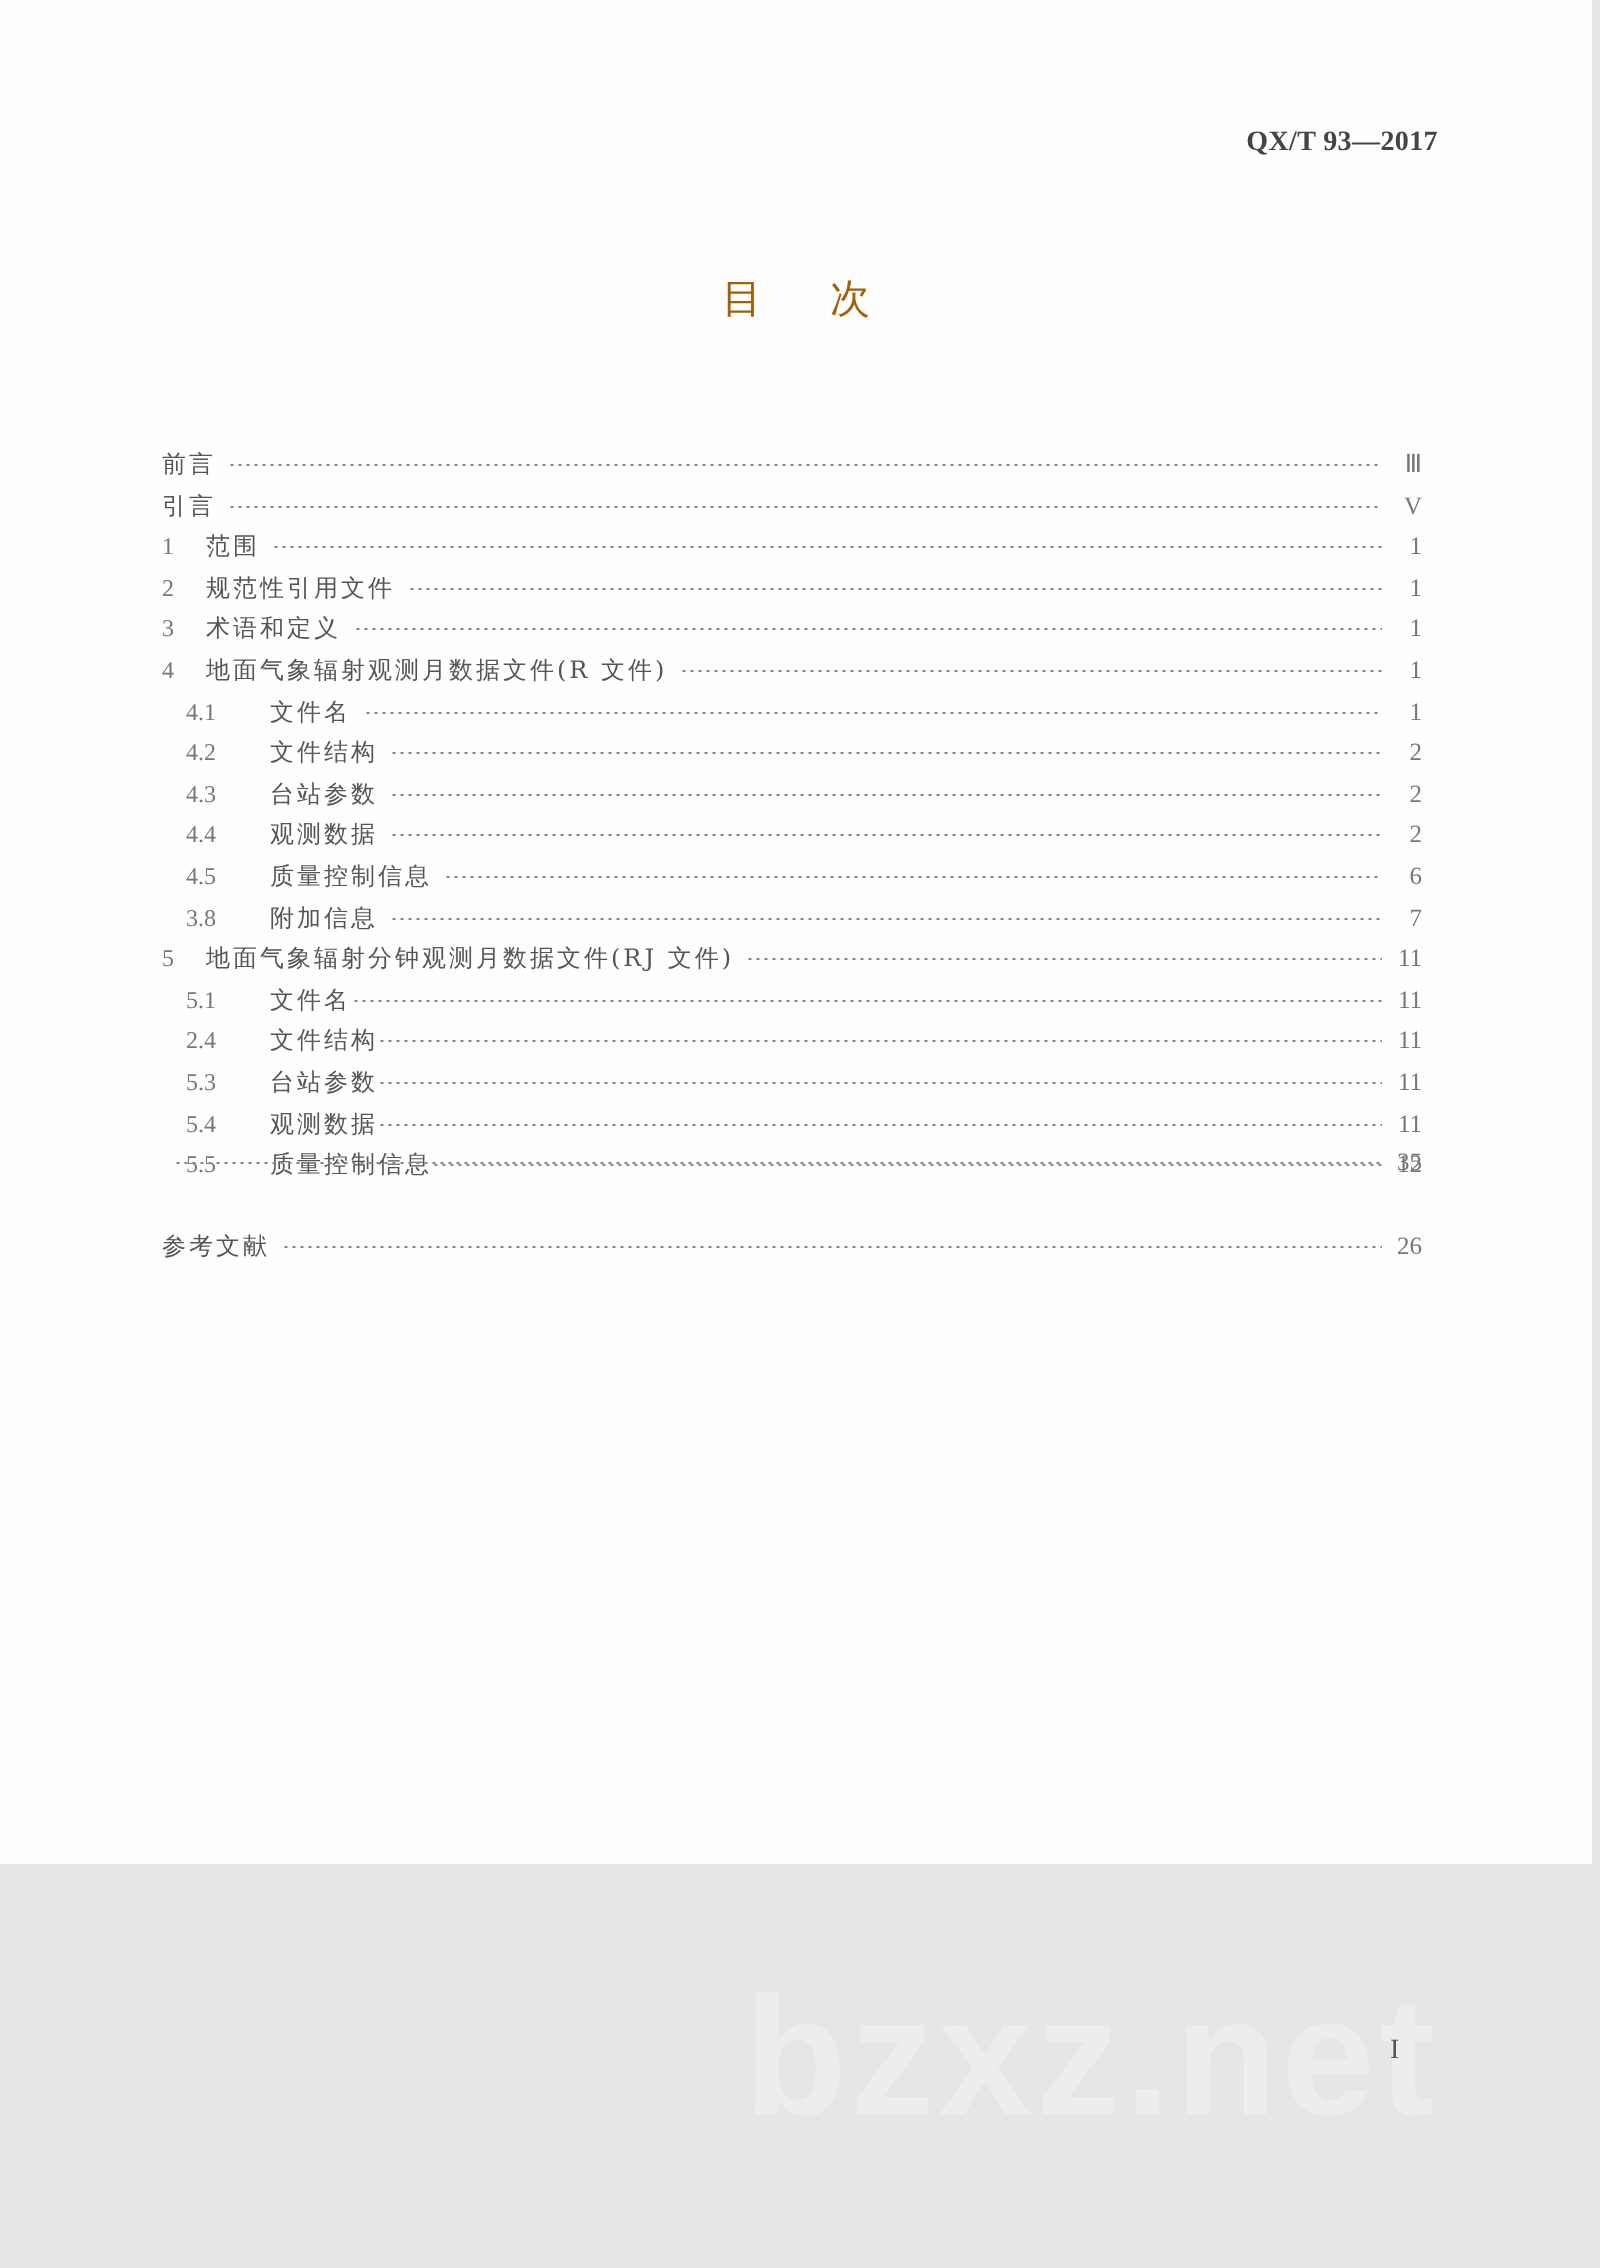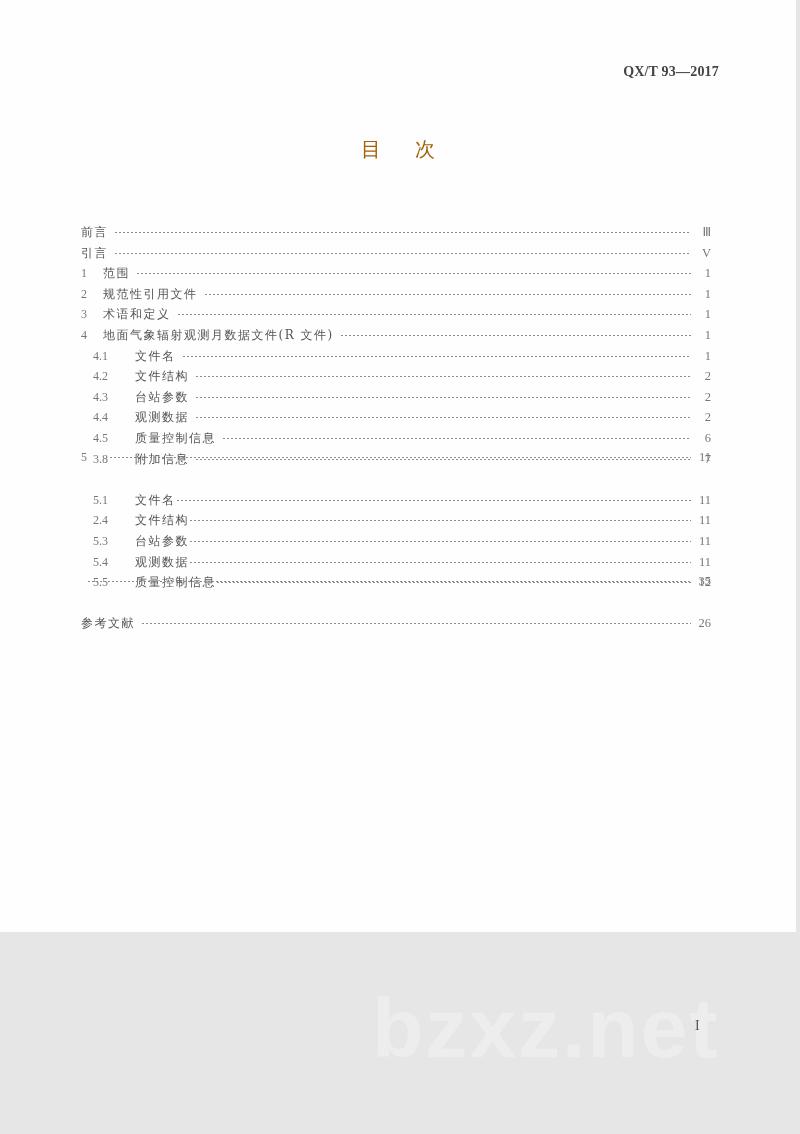--- a/index.html
+++ b/index.html
@@ -134,20 +134,21 @@
         <span class="page-num">6</span>
       </div>
       <div class="toc-row l2">
         <span class="num">3.8</span>
         <span class="label">附加信息</span>
         <span class="leader"></span>
         <span class="page-num">7</span>
       </div>
       <div class="toc-row">
         <span class="num">5</span>
+        <span class="label">地面气象辐射分钟观测月数据文件(RJ 文件)</span>
         <span class="leader"></span>
         <span class="page-num">11</span>
       </div>
       <div class="toc-row l2">
         <span class="num">5.1</span>
         <span class="label">文件名</span>
         <span class="leader tight"></span>
         <span class="page-num">11</span>
       </div>
       <div class="toc-row l2">

